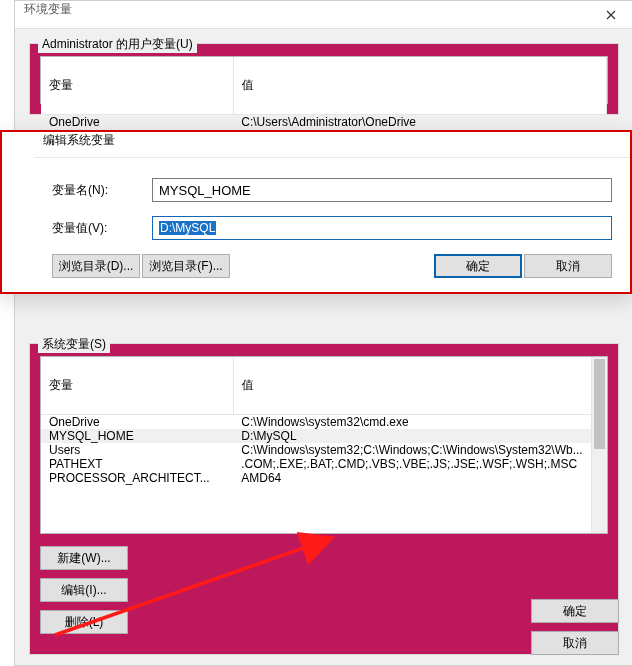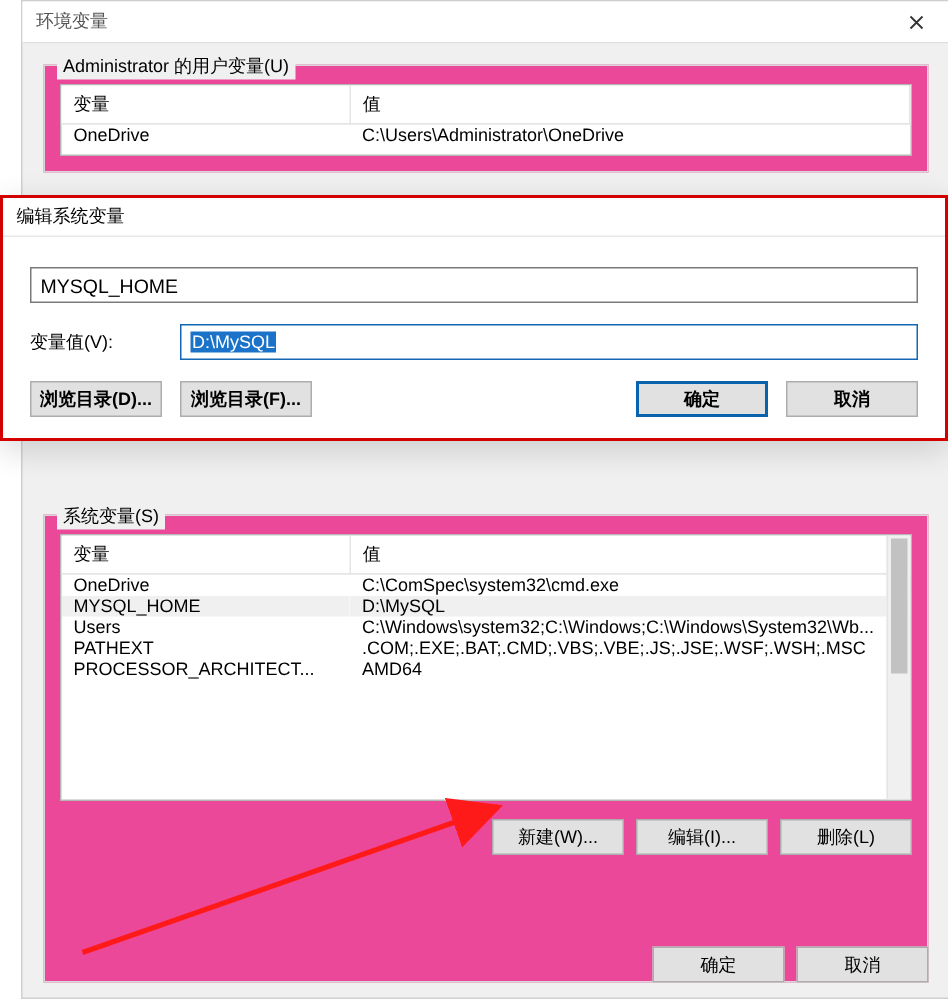--- a/index.html
+++ b/index.html
@@ -1,52 +1,52 @@
 <!DOCTYPE html>
 <html><head>
 <meta charset="utf-8">
 <style>
   * { box-sizing: border-box; margin: 0; padding: 0; font-family: "Microsoft YaHei", "Segoe UI", sans-serif; font-size: 12px; }
   body { background: #fff; width: 632px; height: 666px; overflow: hidden; position: relative; }
 
   
   .envwin { position: absolute; left: 14px; top: 0; width: 620px; height: 666px; border: 1px solid #cfcfcf; background: #f0f0f0; }
-  .titlebar { height: 28px; display: flex; align-items: center; justify-content: space-between; background: #fff; border-bottom: 1px solid #e0e0e0; }
+  .titlebar { height: 28px; display: flex; justify-content: space-between; background: #fff; border-bottom: 1px solid #e0e0e0; }
   .titlebar .title { padding-left: 9px; color: #555; }
   .titlebar .close { width: 44px; height: 100%; display: flex; align-items: center; justify-content: center; color: #333; cursor: pointer; }
   .close svg { width: 10px; height: 10px; stroke: #333; stroke-width: 1.2; }
   .envwin-body { padding: 14px; }
-  .gb { border: 1px solid #d8d8d8; padding: 12px 10px 10px; margin-bottom: 18px; position: relative; background: #ec4899; }
+  .gb { border: 1px solid #d8d8d8; padding: 12px 10px 10px; margin-bottom: 18px; position: relative; background: #be185d; }
   .gb-title { position: absolute; top: -8px; left: 8px; background: #f0f0f0; padding: 0 4px; color: #000; }
   .tblwrap { border: 1px solid #b6b6b6; background: #fff; position: relative; }
   table.vars { width: 100%; border-collapse: collapse; }
-  table.vars th { text-align: left; font-weight: normal; background: #fff; border-bottom: 1px solid #e5e5e5; border-right: 1px solid #e5e5e5; padding: 4px 8px; color: #000; }
+  table.vars th { text-align: left; font-weight: normal; background: #fff; border-bottom: 1px solid #e5e5e5; border-right: 1px solid #e5e5e5; padding: 20px 8px; color: #000; }
   table.vars td { padding: 0 8px; white-space: nowrap; overflow: hidden; text-overflow: ellipsis; max-width: 1px; color: #000; }
   table.vars col.c1 { width: 34%; }
   table.vars tr.sel td { background: #f0f0f0; }
   .scrolltrack { position: absolute; right: 0; top: 0; bottom: 0; width: 16px; background: #f0f0f0; border-left: 1px solid #e5e5e5; }
   .scrollthumb { position: absolute; left: 2px; right: 2px; background: #c2c2c2; }
-  .btnrow { display: flex; justify-content: flex-end; gap: 8px; margin-top: 12px; }
+  .btnrow { display: flex; justify-content: flex-end; gap: 8px; margin-top: 12px; flex-direction: column; }
   .btn { width: 88px; height: 24px; background: #e1e1e1; border: 1px solid #adadad; cursor: pointer; display: inline-flex; align-items: center; justify-content: center; color: #000; }
   .btn.primary { border: 2px solid #0a64ad; }
   .btnrow.bottom { position: absolute; right: 14px; bottom: 10px; }
   #sysgroup { height: 312px; }
   #sysgroup .tblwrap { height: 178px; overflow: hidden; }
 
   
-  .editwin { position: absolute; left: 0; top: 130px; width: 632px; border: 2px solid #d30000; background: #fff; box-shadow: 0 6px 20px rgba(0,0,0,.15); }
+  .editwin { position: absolute; left: 0; top: 130px; width: 632px; border: 2px solid #d30000; background: #fff; box-shadow: 0 6px 20px rgba(0,0,0,.15); padding-left: 32px; }
   .editwin .titlebar { background: #fff; border-bottom: 1px solid #e8e8e8; height: 26px; }
   .editwin .titlebar .title { color: #000; }
   .editbody { padding: 20px 18px 14px; }
   .formrow { display: flex; align-items: center; margin-bottom: 14px; }
   .formrow label { width: 100px; color: #000; }
   .formrow input { flex: 1; height: 24px; padding: 0 6px; border: 1px solid #7a7a7a; background: #fff; font-size: 13px; }
   .selspan { background: #1a73c9; color: #fff; padding: 0 1px; }
   .valinput { flex: 1; height: 24px; padding: 2px 6px; border: 1px solid #1566b3; background: #fff; font-size: 13px; display: flex; align-items: center; }
-  .editbtns { display: flex; gap: 12px; margin-top: 6px; font-weight: bold; }
+  .editbtns { display: flex; gap: 2px; margin-top: 6px; }
   .editbtns .spacer { flex: 1; }
 
   
   .arrow { position: absolute; left: 50px; bottom: 26px; width: 300px; height: 120px; pointer-events: none; }
 </style>
 </head>
 <body>
 
 <div class="envwin">
   <div class="titlebar">
@@ -96,21 +96,21 @@
             </colgroup>
           <thead>
               <tr>
             <th>变量</th>
             <th>值</th>
           </tr>
             </thead>
           <tbody id="systbody">
               <tr>
                 <td>OneDrive</td>
-                <td>C:\ComSpec\system32\cmd.exe</td>
+                <td>C:\Windows\system32\cmd.exe</td>
               </tr>
               <tr class="sel">
                 <td>MYSQL_HOME</td>
                 <td>D:\MySQL</td>
               </tr>
               <tr>
                 <td>Users</td>
                 <td>C:\Windows\system32;C:\Windows;C:\Windows\System32\Wb...</td>
               </tr>
               <tr>
@@ -140,20 +140,21 @@
     <div class="btn">取消</div>
   </div>
 </div>
 
 <div class="editwin">
   <div class="titlebar">
     <div class="title">编辑系统变量</div>
   </div>
   <div class="editbody">
     <div class="formrow">
+      <label>变量名(N):</label>
       <input type="text" value="MYSQL_HOME" style="">
     </div>
     <div class="formrow">
       <label>变量值(V):</label>
       <div class="valinput">
         <span class="selspan">D:\MySQL</span>
       </div>
     </div>
     <div class="editbtns">
       <div class="btn">浏览目录(D)...</div>

